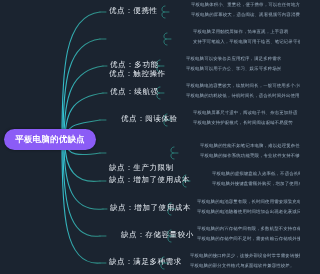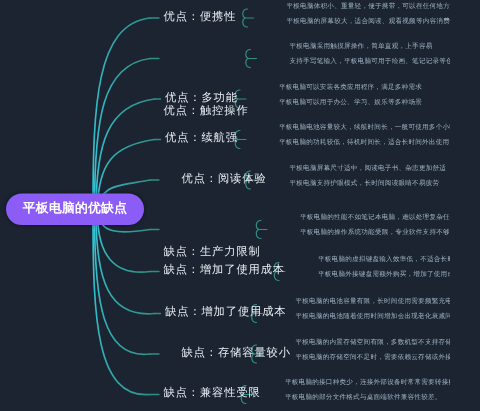--- a/index.html
+++ b/index.html
@@ -191,20 +191,20 @@
 
   <div class="branch" style="left:109px;top:231px;padding-left:12px;">
     <span class="branch-label">缺点：存储容量较小</span>
   </div>
   <div class="leafgroup" style="left:197px;top:227px;">
     <div class="leaf">平板电脑的内置存储空间有限，多数机型不支持存储卡扩展</div>
     <div class="leaf">平板电脑的存储空间不足时，需要依赖云存储或外接设备</div>
   </div>
 
   <div class="branch" style="left:109px;top:258px;">
-    <span class="branch-label">缺点：兼容性受限</span>
+    <span class="branch-label">缺点：满足多种需求</span>
   </div>
   <div class="leafgroup" style="left:190px;top:254px;">
     <div class="leaf">平板电脑的接口种类少，连接外部设备时常常需要转接配件</div>
     <div class="leaf">平板电脑的部分文件格式与桌面端软件兼容性较差。</div>
   </div>
 
 </div>
 
 </body></html>

